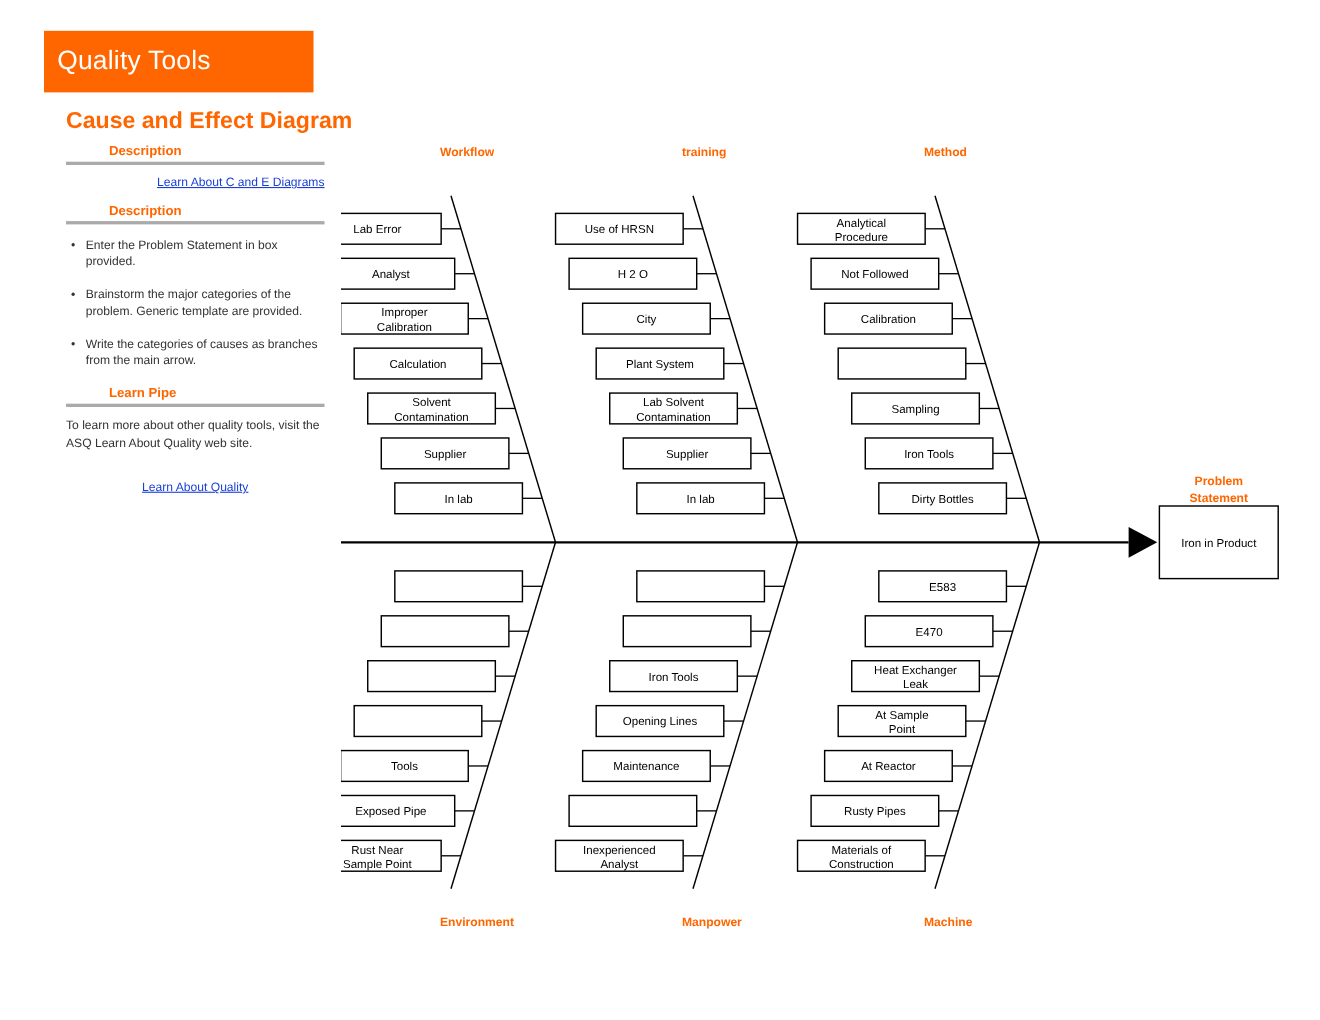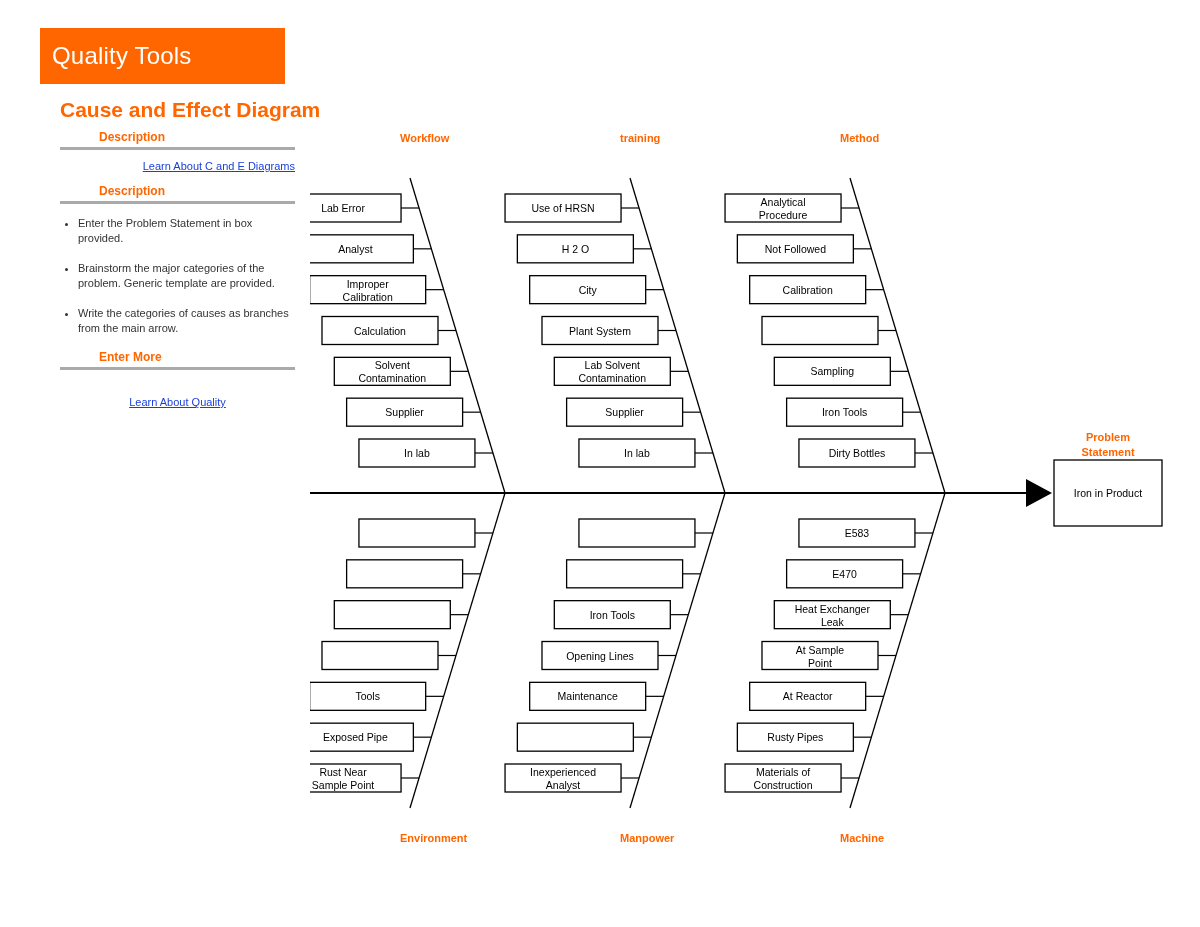--- a/index.html
+++ b/index.html
@@ -38,22 +38,23 @@
     <a href="#" class="center-link">Learn About C and E Diagrams</a>
 
     <div class="sec-h">Description</div>
     <div class="rule"></div>
     <ul>
       <li>Enter the Problem Statement in box provided.</li>
       <li>Brainstorm the major categories of the problem. Generic template are provided.</li>
       <li>Write the categories of causes as branches from the main arrow.</li>
     </ul>
 
-    <div class="sec-h">Enter More</div>
+    <div class="sec-h">Learn Pipe</div>
     <div class="rule"></div>
+    <p class="para">To learn more about other quality tools, visit the ASQ Learn About Quality web site.</p>
     <a href="#" class="center-link" style="text-align:center;margin-left:0;margin-top:26px;">Learn About Quality</a>
   </div>
 
   <div class="diagram">
     <svg viewBox="0 0 870 720" id="fish-svg">
         <line x1="0" y1="363" x2="716" y2="363" stroke="#000" stroke-width="2"></line>
         <polygon points="716,349 716,377 742,363" fill="#000"></polygon>
         <text x="798" y="311" class="ps-title">Problem</text>
         <text x="798" y="326" class="ps-title">Statement</text>
         <rect x="744" y="330" width="108" height="66" fill="#fff" stroke="#000" stroke-width="1.3"></rect>

